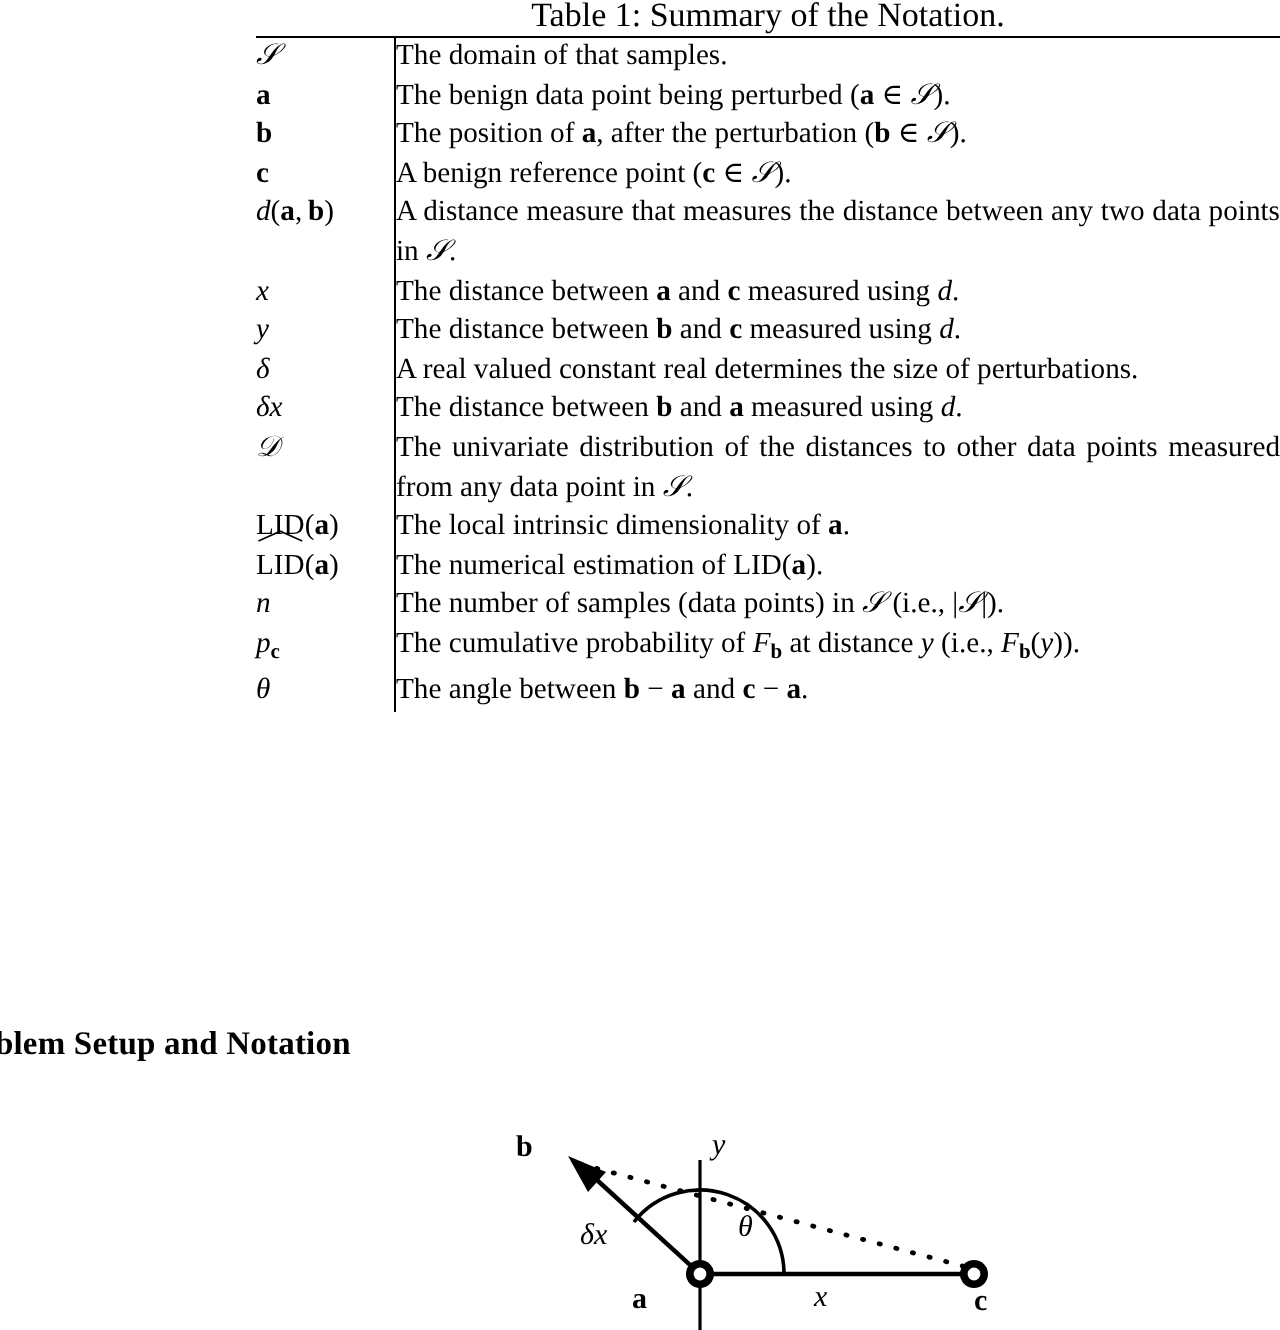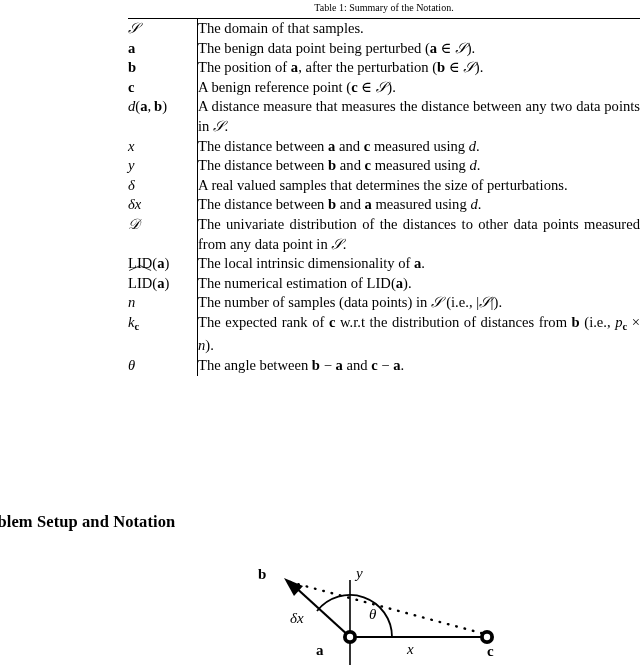--- a/index.html
+++ b/index.html
@@ -17,21 +17,21 @@
     -webkit-font-smoothing: antialiased;
   }
 
   
   .caption {
     position: absolute;
     left: 128px;
     top: -1px;
     width: 512px;
     text-align: center;
-    font-size: 10px;
+    font-size: 17px;
     line-height: 18px;
     white-space: nowrap;
   }
 
   
   .table-wrap {
     position: absolute;
     left: 128px;
     top: 18px;
     width: 512px;
@@ -160,21 +160,21 @@
         <td class="desc">The distance between <span class="mb">a</span> and <span class="mb">c</span> measured using <span class="mi">d</span>.</td>
       </tr>
 
       <tr>
         <td class="sym"><span class="mi">y</span></td>
         <td class="desc">The distance between <span class="mb">b</span> and <span class="mb">c</span> measured using <span class="mi">d</span>.</td>
       </tr>
 
       <tr>
         <td class="sym"><span class="mi">δ</span></td>
-        <td class="desc just">A real valued samples that determines the size of perturbations.</td>
+        <td class="desc just">A real valued constant real determines the size of perturbations.</td>
       </tr>
 
       <tr>
         <td class="sym"><span class="mi">δx</span></td>
         <td class="desc">The distance between <span class="mb">b</span> and <span class="mb">a</span> measured using <span class="mi">d</span>.</td>
       </tr>
 
       <tr>
         <td class="sym"><span class="mcal">𝒟</span></td>
         <td class="desc just">The univariate distribution of the distances to other data points measured from any data point in <span class="mcal">𝒮</span>.</td>
@@ -193,25 +193,25 @@
                 </svg>
               </span><span class="mup">LID</span></span>(<span class="mb">a</span>)</td>
         <td class="desc">The numerical estimation of <span class="mup">LID</span>(<span class="mb">a</span>).</td>
       </tr>
 
       <tr>
         <td class="sym"><span class="mi">n</span></td>
         <td class="desc">The number of samples (data points) in <span class="mcal">𝒮</span> (i.e., |<span class="mcal">𝒮</span>|).</td>
       </tr>
 
-
-      <tr>
-        <td class="sym"><span class="mi">k</span><span class="sub">c</span></td>
-        <td class="desc just">The expected rank of <span class="mb">c</span> w.r.t the distribution of distances from <span class="mb">b</span> (i.e., <span class="mi">p</span><span class="sub">c</span> × <span class="mi">n</span>).</td>
-      </tr>
+      <tr>
+        <td class="sym"><span class="mi">p</span><span class="sub">c</span></td>
+        <td class="desc just">The cumulative probability of <span class="mi">F</span><span class="sub">b</span> at distance <span class="mi">y</span> (i.e., <span class="mi">F</span><span class="sub">b</span>(<span class="mi">y</span>)).</td>
+      </tr>
+
 
       <tr>
         <td class="sym"><span class="mi">θ</span></td>
         <td class="desc">The angle between <span class="mb">b</span> − <span class="mb">a</span> and <span class="mb">c</span> − <span class="mb">a</span>.</td>
       </tr>
 
     </tbody>
   </table>
 </div>
 

